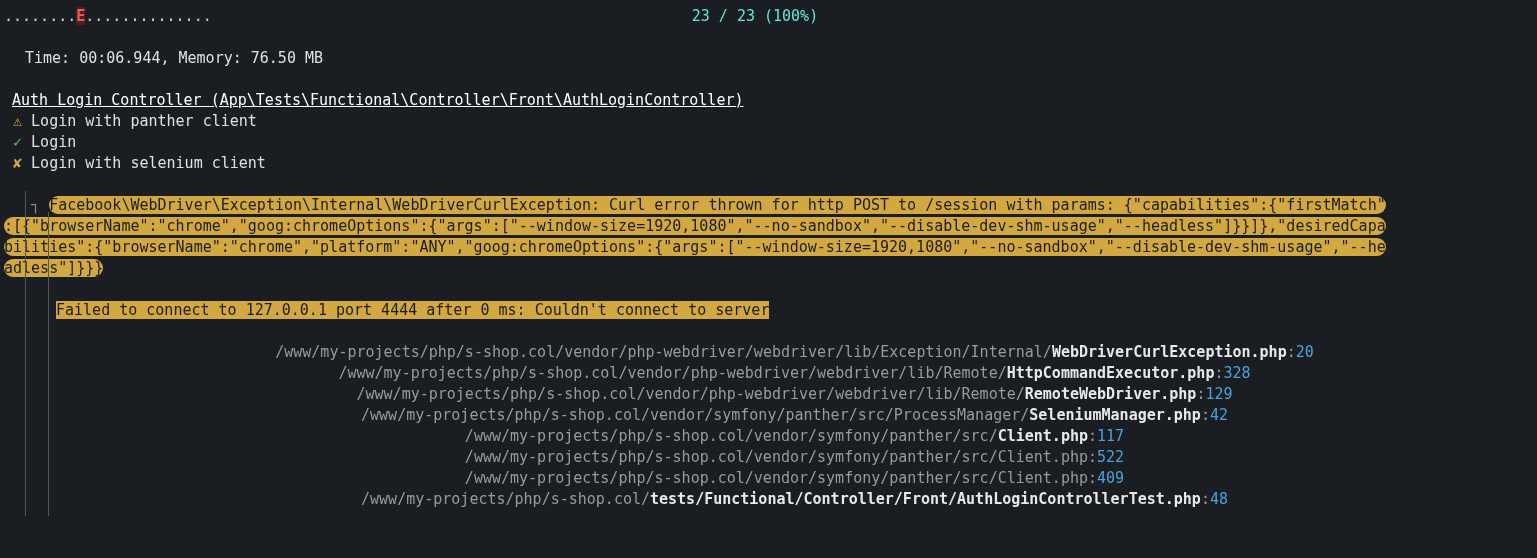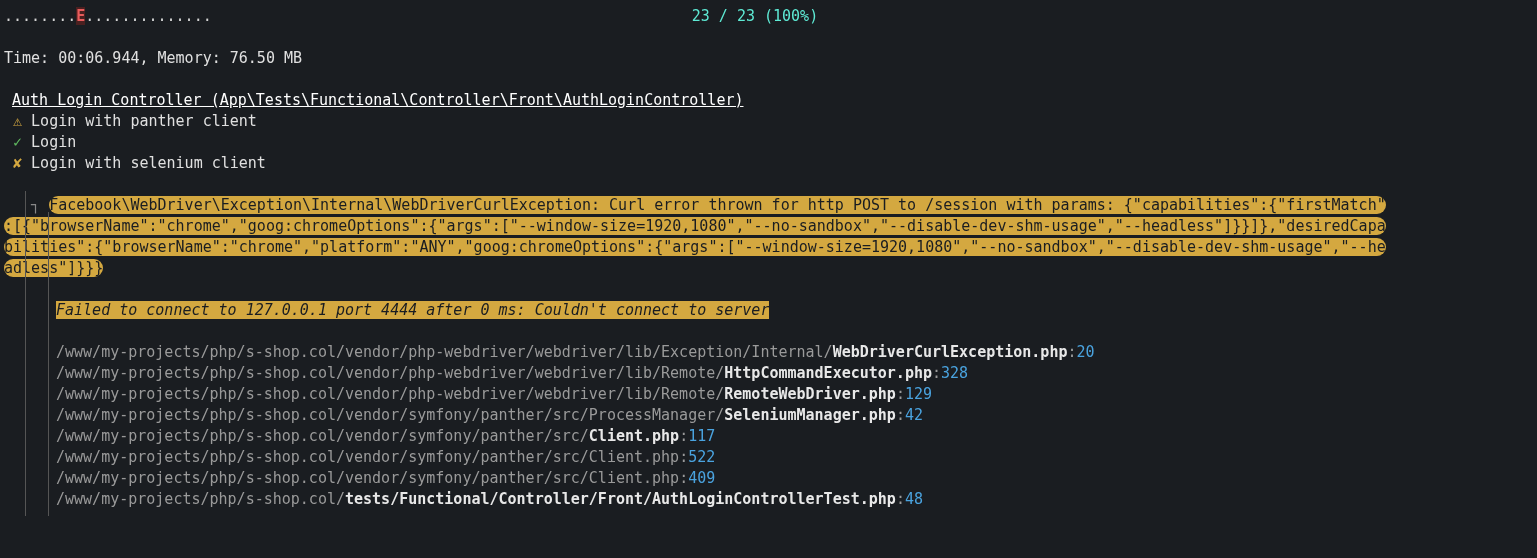--- a/index.html
+++ b/index.html
@@ -57,21 +57,20 @@
     .exc-block {
       background: #d4a840;
       color: #1a1d21;
       font-weight: normal;
       border-radius: 9px;
     }
     .exc-block-2 {
       background: #d4a840;
       color: #1a1d21;
       font-weight: normal;
-      font-style: italic;
     }
     .trace-path {
       color: #9a9a9a;
     }
     .trace-file {
       color: #e8e8e8;
       font-weight: bold;
     }
     .trace-colon {
       color: #9a9a9a;
@@ -89,23 +88,25 @@
       position: absolute;
       left: 44px;
       width: 1px;
       background: #555;
     }
     .content-block {
       padding-left: 52px;
     }
     .trace-row {
       padding-left: 52px;
+      text-align: center;
     }
     .time-row {
       color: #e0e0e0;
+      margin-left: 21px;
     }
     .row-15 { height: 21px; }
     .guide-container {
       position: relative;
     }
   </style>
 </head>
 <body>
 
 <div class="guide-container">

